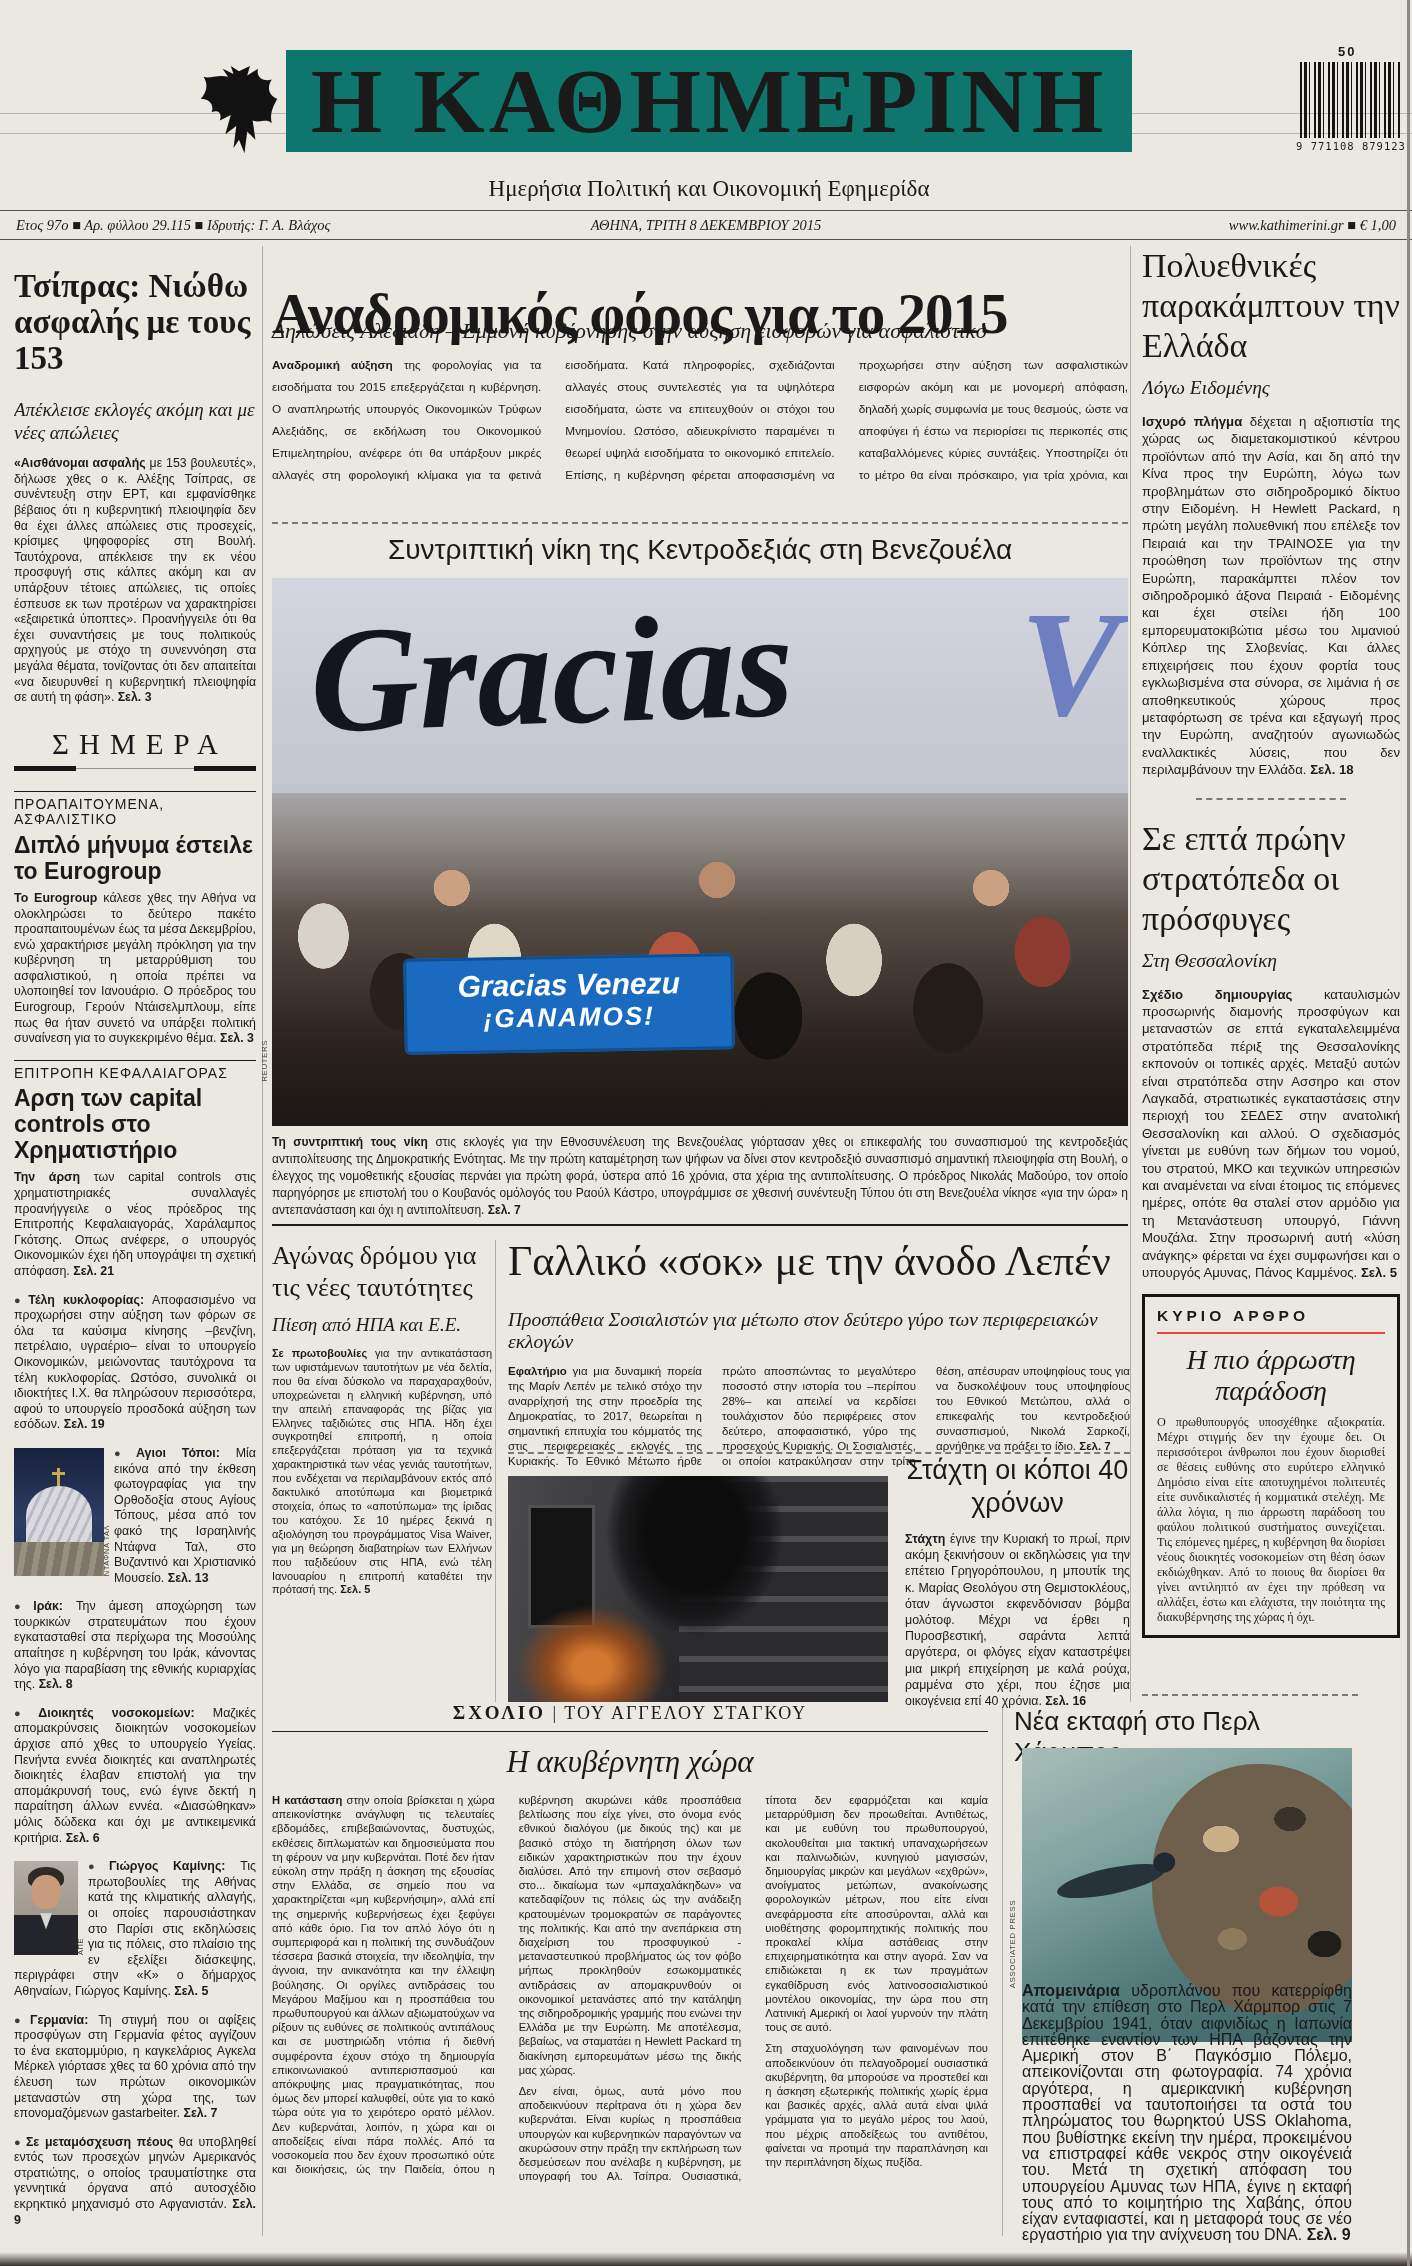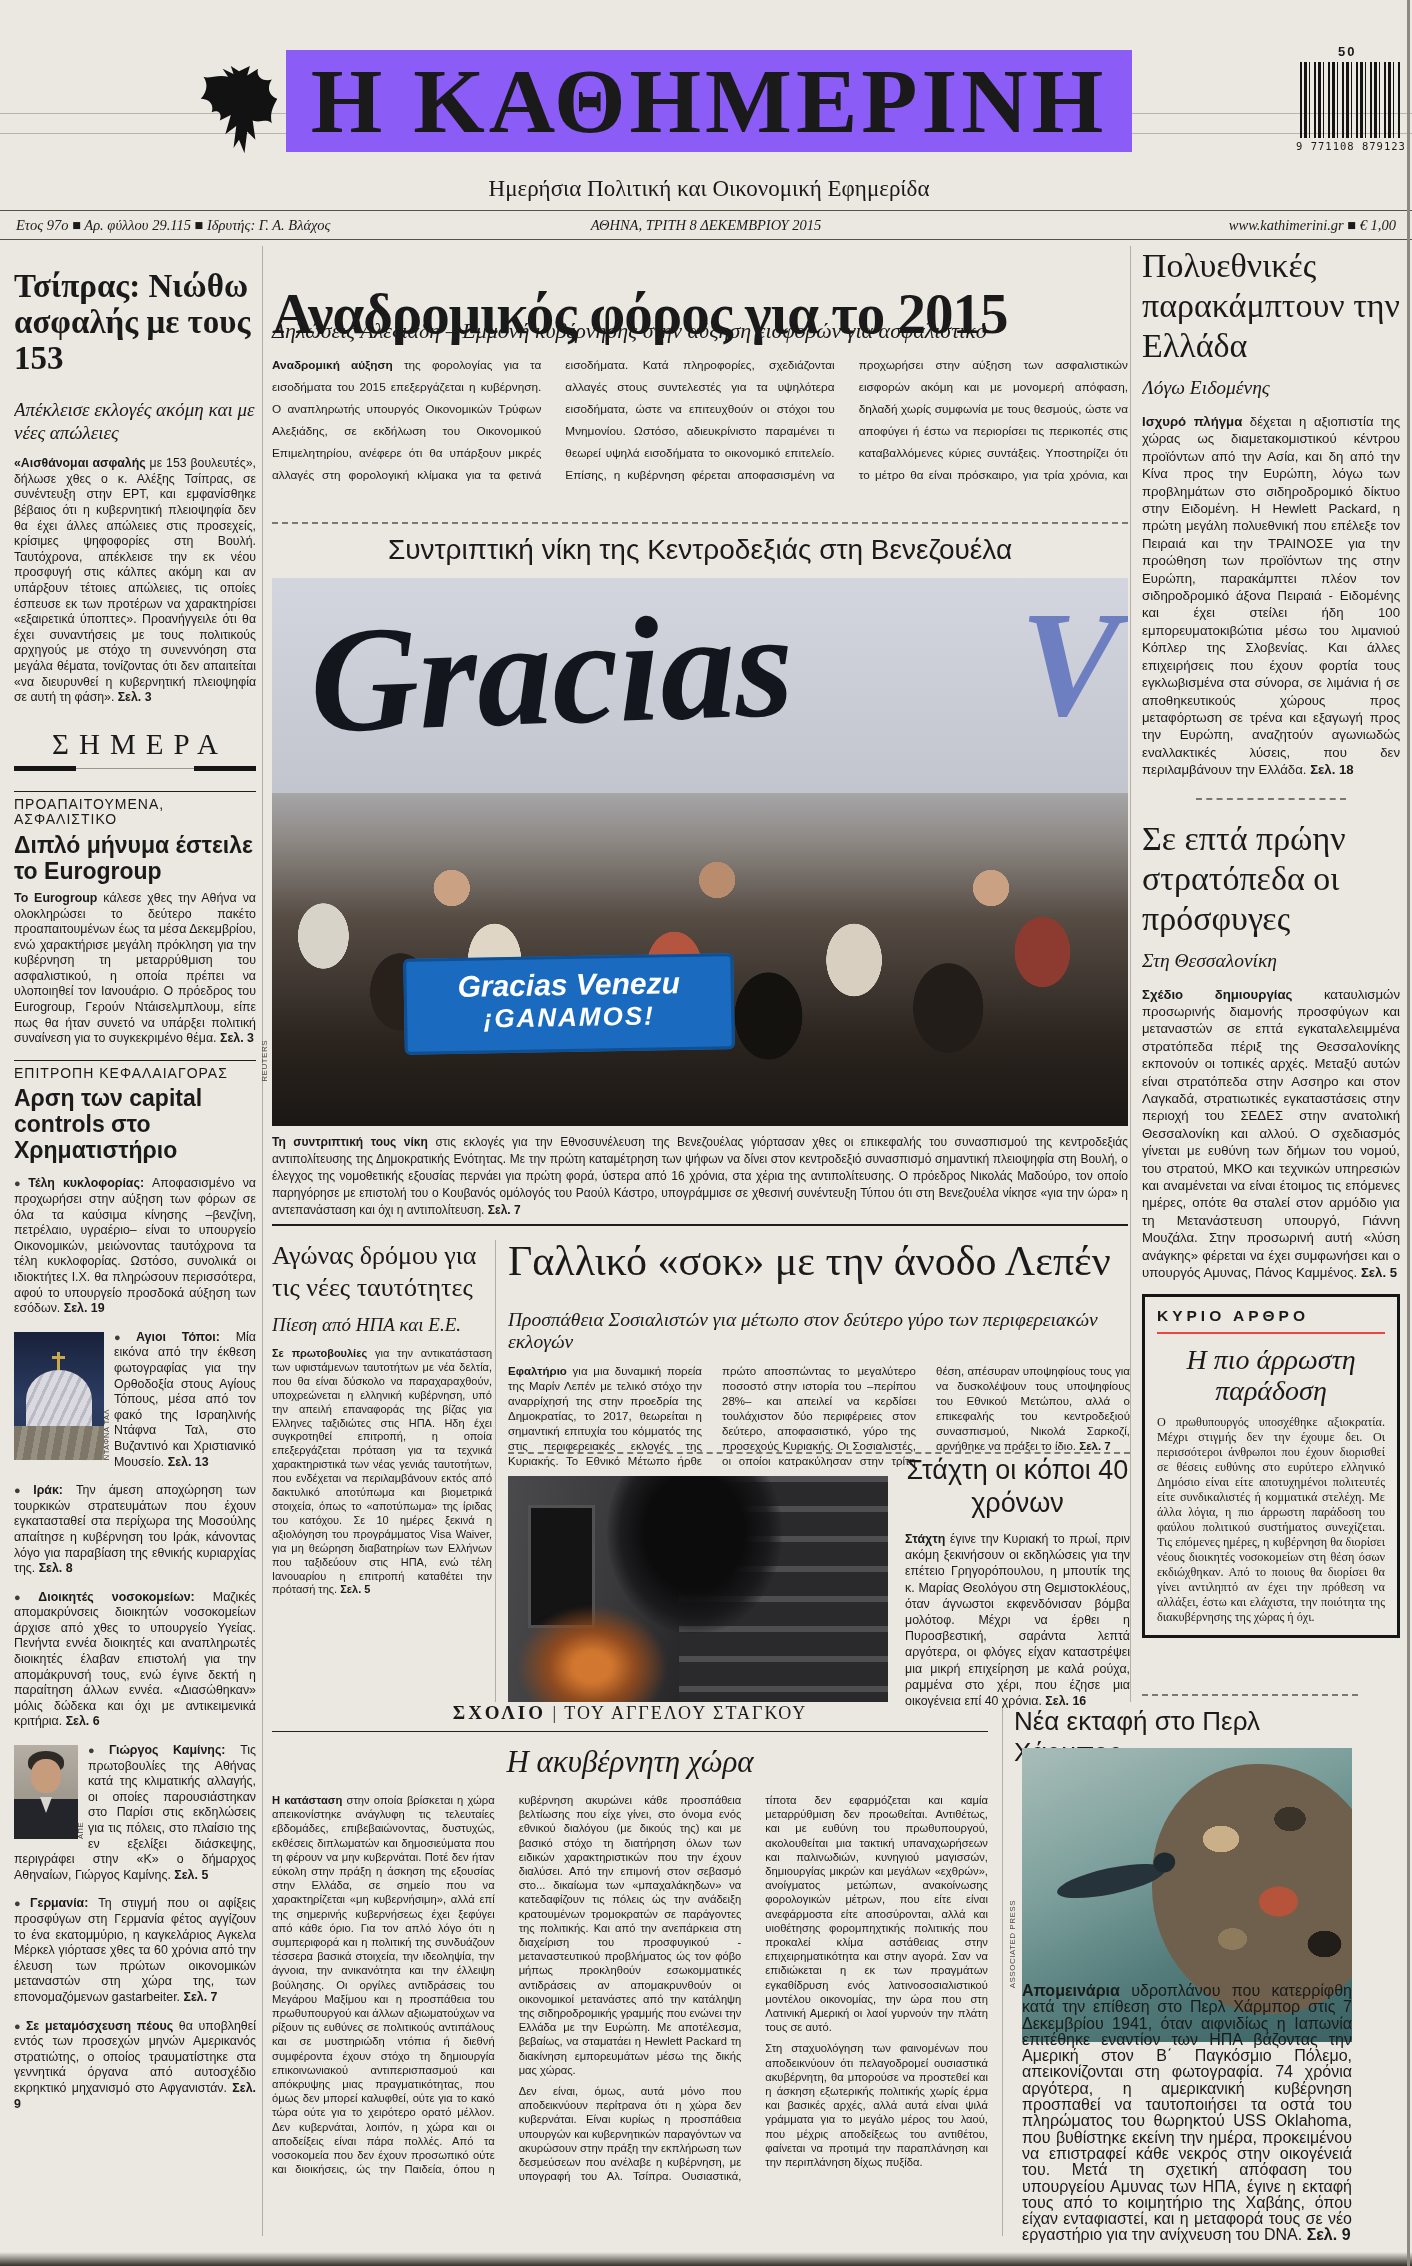--- a/index.html
+++ b/index.html
@@ -5,21 +5,21 @@
   html,body{margin:0;padding:0;background:#d8d5cf;}
   .page{position:relative;width:1412px;height:2266px;background:#ebe8e2;color:#1a1a1a;
         font-family:"Liberation Sans",sans-serif;overflow:hidden;margin:0 auto;}
   .abs{position:absolute;}
   .jt{text-align:justify;}
   .clip{overflow:hidden;}
   
   .topline{position:absolute;left:0;width:1412px;height:1px;background:#b9b5ad;}
   .mast-title{position:absolute;left:286px;top:50px;width:846px;text-align:center;
     font-family:"Liberation Serif",serif;font-weight:700;font-size:92px;line-height:102px;
-    letter-spacing:4px;background:#8b5cf6;}
+    letter-spacing:4px;background:#0f766e;}
   .mast-sub{position:absolute;left:286px;top:176px;width:846px;text-align:center;
     font-family:"Liberation Serif",serif;font-size:23px;}
   .eagle{position:absolute;left:198px;top:62px;width:82px;height:98px;}
   .issue-week{position:absolute;left:1338px;top:44px;font-size:13px;font-weight:bold;letter-spacing:2px;}
   .barcode{position:absolute;left:1300px;top:62px;width:102px;height:76px;background:
     repeating-linear-gradient(90deg,#141414 0 2px,transparent 2px 4px,#141414 4px 7px,
     transparent 7px 9px,#141414 9px 10px,transparent 10px 14px);}
   .barcode-num{position:absolute;left:1292px;top:140px;width:118px;text-align:center;
     font-family:"DejaVu Sans Mono",monospace;font-size:10.5px;letter-spacing:1px;}
   .inforow{position:absolute;left:0;top:210px;width:1412px;height:30px;box-sizing:border-box;
@@ -225,20 +225,21 @@
 
     <div class="briefs">
       <div class="brief">
         <div class="kicker">ΠΡΟΑΠΑΙΤΟΥΜΕΝΑ, ΑΣΦΑΛΙΣΤΙΚΟ</div>
         <div class="bhl">Διπλό μήνυμα έστειλε το Eurogroup</div>
         <p class="jt" style="margin:0"><b>Το Eurogroup </b><span>κάλεσε χθες την Αθήνα να ολοκληρώσει το δεύτερο πακέτο προαπαιτουμένων έως τα μέσα Δεκεμβρίου, ενώ χαρακτήρισε μεγάλη πρόκληση για την κυβέρνηση τη μεταρρύθμιση του ασφαλιστικού, η οποία πρέπει να υλοποιηθεί τον Ιανουάριο. Ο πρόεδρος του Eurogroup, Γερούν Ντάισελμπλουμ, είπε πως θα ήταν συνετό να υπάρξει πολιτική συναίνεση για το συγκεκριμένο θέμα.</span><b class="pref"> Σελ. 3</b></p>
       </div>
       <div class="brief">
         <div class="kicker">ΕΠΙΤΡΟΠΗ ΚΕΦΑΛΑΙΑΓΟΡΑΣ</div>
         <div class="bhl">Αρση των capital controls στο Χρηματιστήριο</div>
+        <p class="jt" style="margin:0"><b>Την άρση </b><span>των capital controls στις χρηματιστηριακές συναλλαγές προανήγγειλε ο νέος πρόεδρος της Επιτροπής Κεφαλαιαγοράς, Χαράλαμπος Γκότσης. Οπως ανέφερε, ο υπουργός Οικονομικών έχει ήδη υπογράψει τη σχετική απόφαση.</span><b class="pref"> Σελ. 21</b></p>
       </div>
       <div class="brief">
         <p class="jt" style="margin:0"><span class="bullet">●</span><b>Τέλη κυκλοφορίας: </b><span>Αποφασισμένο να προχωρήσει στην αύξηση των φόρων σε όλα τα καύσιμα κίνησης –βενζίνη, πετρέλαιο, υγραέριο– είναι το υπουργείο Οικονομικών, μειώνοντας ταυτόχρονα τα τέλη κυκλοφορίας. Ωστόσο, συνολικά οι ιδιοκτήτες Ι.Χ. θα πληρώσουν περισσότερα, αφού το υπουργείο προσδοκά αύξηση των εσόδων.</span><b class="pref"> Σελ. 19</b></p>
       </div>
       <div class="brief">
         <div class="bimg">
           <div class="church">
               <div class="dome"></div>
               <div class="cross"></div>
               <div class="base"></div>

